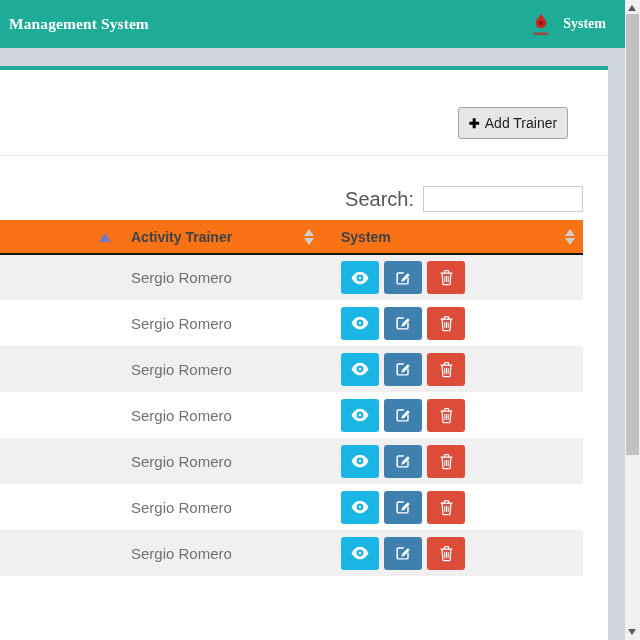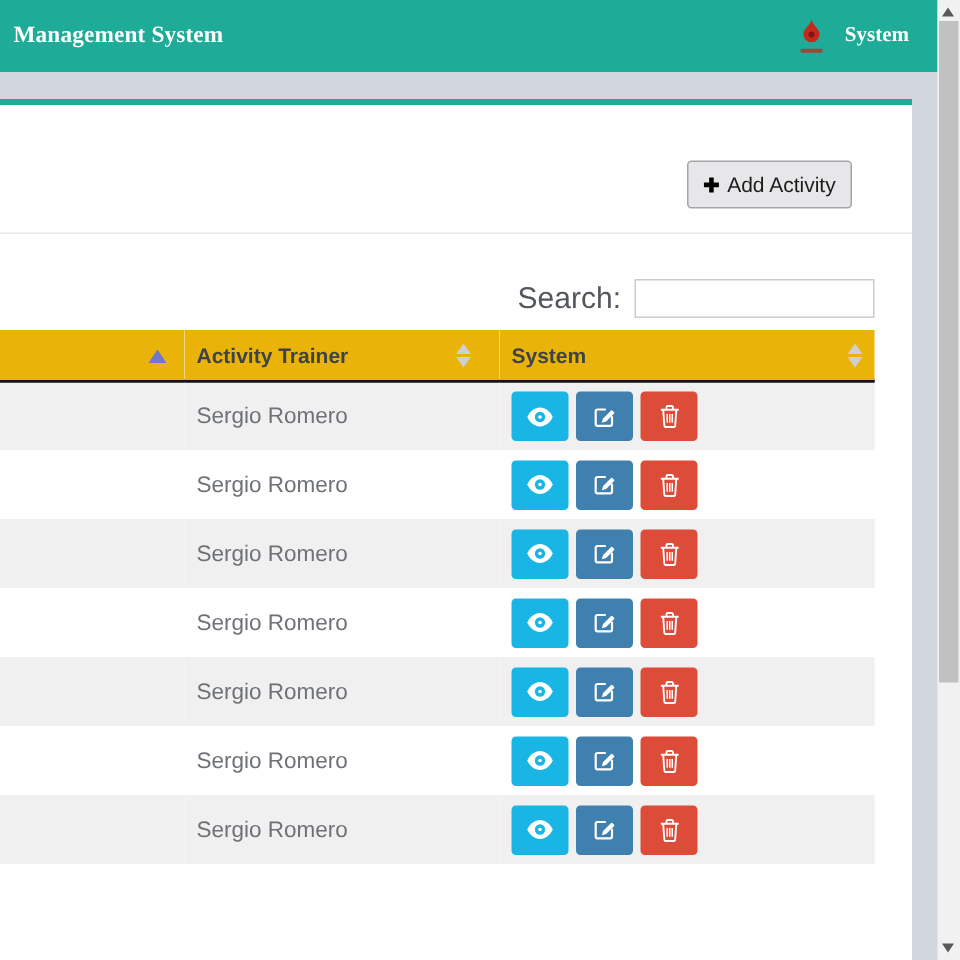--- a/index.html
+++ b/index.html
@@ -57,21 +57,21 @@
   
   table.activities {
     position:absolute; top:150px; left:0; width:583px;
     border-collapse:collapse; table-layout:fixed;
   }
   col.c1 { width:123px; } col.c2 { width:210px; } col.c3 { width:250px; }
   thead th {
     height:34px; text-align:left; vertical-align:middle;
     font-size:14px; font-weight:700; color:#3f4247;
     padding-left:8px; position:relative; cursor:pointer;
-    border-bottom:2px solid #141414; background:#eab308;
+    border-bottom:2px solid #141414; background:#f97316;
   }
   
   .sort-asc {
     position:absolute; right:12px; top:50%; margin-top:-4px;
     width:0; height:0;
     border-left:6px solid transparent; border-right:6px solid transparent;
     border-bottom:9px solid #7277ca;
   }
   
   .sort-both { position:absolute; top:50%; margin-top:-9px; width:12px; height:18px; }
@@ -122,21 +122,21 @@
       <rect x="2.5" y="20.5" width="15" height="2.6" rx="1.2" fill="#c5281c" opacity="0.75"></rect>
     </svg>
     <span class="navbar-user">System</span>
   </div>
 </div>
 
 <div class="content-box">
 
   <button class="add-btn">
     <span class="plus">✚</span>
-    <span>Add Activity</span>
+    <span>Add Trainer</span>
   </button>
 
   <div class="box-divider"></div>
 
   <div class="search-row">
     <span class="search-label">Search:</span>
     <input class="search-input" type="text" value="" style="">
   </div>
 
   <table class="activities">

